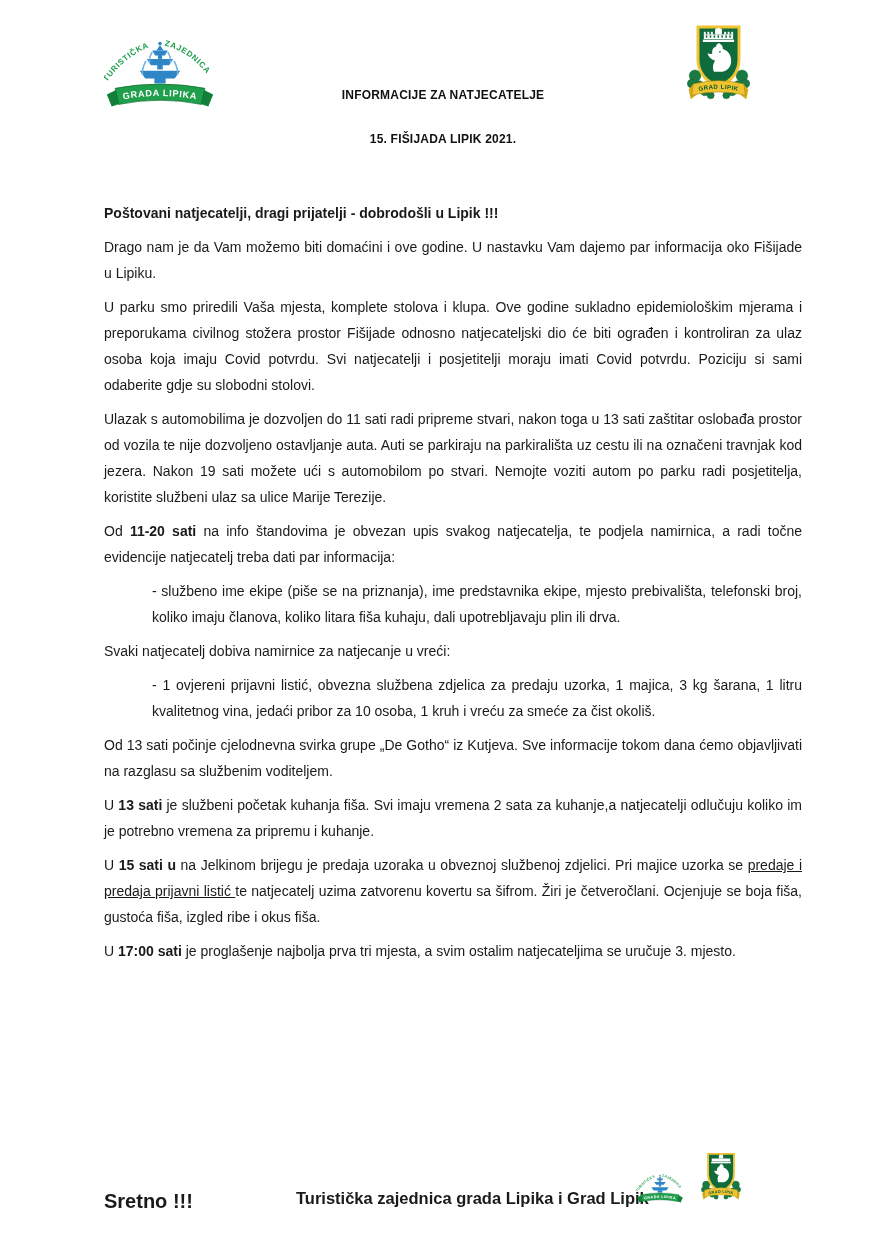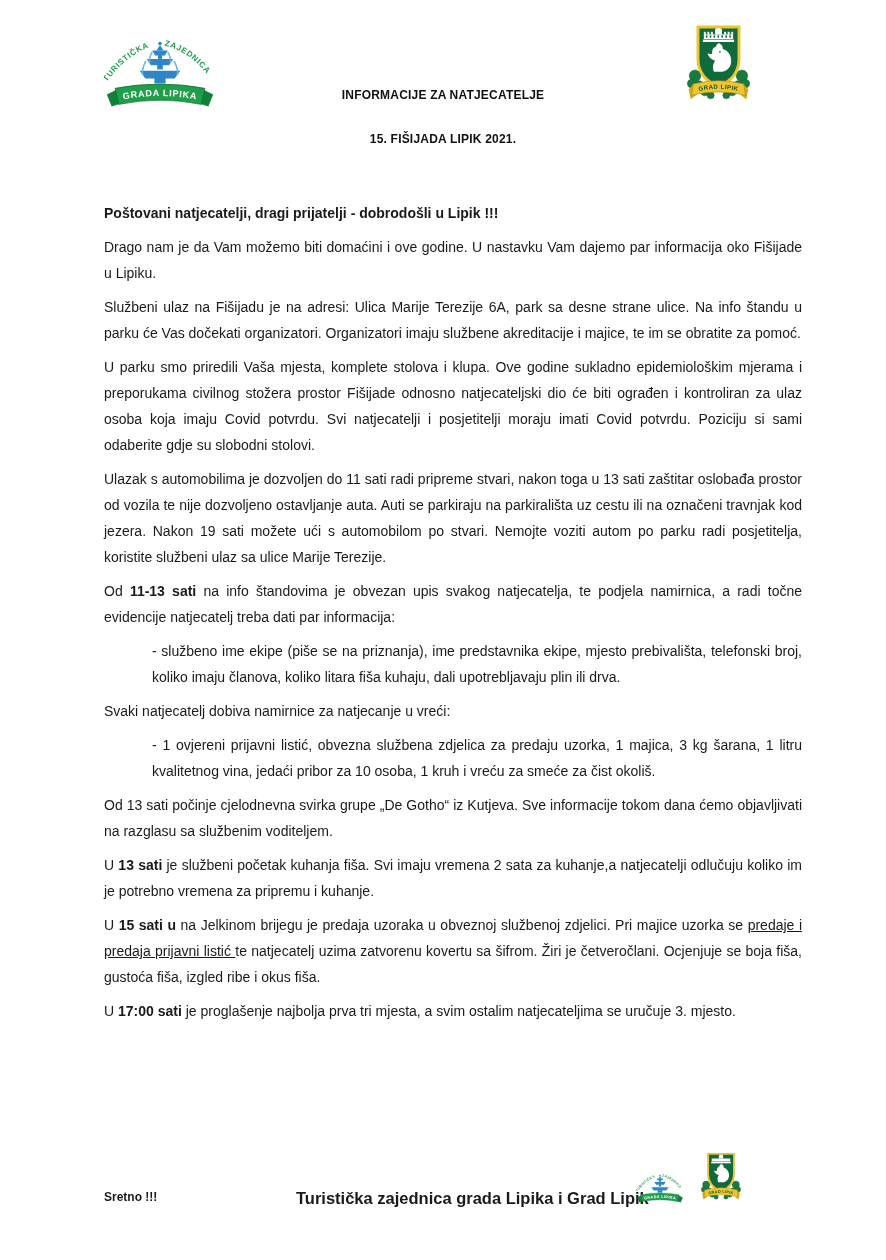--- a/index.html
+++ b/index.html
@@ -22,21 +22,21 @@
   
   main { padding:0 84px 0 104px; font-size:14px; line-height:26px; text-align:justify; }
   main p { margin:0 0 8px 0; }
   .bold { font-weight:bold; }
   .underline { text-decoration:underline; }
   .indent { padding-left:48px; }
   .first-indent { text-indent:48px; }
 
   
   .footer { position:absolute; left:0; top:1150px; width:886px; height:80px; }
-  .sretno     { position:absolute; left:104px; top:40px; font-weight:bold; font-size:12px; }
+  .sretno     { position:absolute; left:104px; top:40px; font-weight:bold; font-size:20px; }
   .organizers { position:absolute; left:296px; top:39px; font-weight:bold; font-size:16.5px; }
   .logo-tourist-sm { position:absolute; left:636px; top:24px; width:48px; height:30px; }
   .logo-city-sm    { position:absolute; left:701px; top:2px;  width:40px; height:53px; }
 
   svg { display:block; width:100%; height:100%; }
   svg text { font-family:"Liberation Sans", sans-serif; }
 </style>
 </head>
 <body>
 
@@ -137,27 +137,26 @@
         </g>
       </svg>
     </div>
   </div>
 
   <main>
     <p class="bold">Poštovani natjecatelji,  dragi prijatelji - dobrodošli u Lipik !!!</p>
 
     <p>Drago nam je da Vam možemo biti domaćini i ove godine.  U nastavku Vam dajemo par informacija oko Fišijade u Lipiku.</p>
 
-    <p>Službeni ulaz na Fišijadu je na adresi: Ulica Marije Terezije 6A, park sa desne strane ulice. Na info štandu u parku će Vas dočekati organizatori. Organizatori imaju službene akreditacije i majice, te im se obratite za pomoć.</p>
 
     <p>U parku smo priredili Vaša mjesta, komplete stolova i klupa. Ove godine sukladno epidemiološkim mjerama i preporukama civilnog stožera prostor Fišijade odnosno natjecateljski dio će biti ograđen i kontroliran za ulaz osoba koja imaju Covid potvrdu. Svi natjecatelji i posjetitelji moraju imati Covid potvrdu. Poziciju si sami odaberite gdje su slobodni stolovi.</p>
 
     <p>Ulazak s automobilima je dozvoljen do 11 sati radi pripreme stvari, nakon toga u 13 sati zaštitar oslobađa prostor od vozila te nije dozvoljeno ostavljanje auta. Auti se parkiraju na parkirališta uz cestu ili na označeni travnjak kod jezera. Nakon 19 sati možete ući s automobilom po stvari. Nemojte voziti autom po parku radi posjetitelja, koristite službeni ulaz sa ulice Marije Terezije.</p>
 
-    <p><span>Od </span><span class="bold">11-13 sati</span><span> na info štandovima je obvezan upis svakog natjecatelja, te podjela namirnica, a radi točne evidencije natjecatelj treba dati par informacija:</span></p>
+    <p><span>Od </span><span class="bold">11-20 sati</span><span> na info štandovima je obvezan upis svakog natjecatelja, te podjela namirnica, a radi točne evidencije natjecatelj treba dati par informacija:</span></p>
 
     <p class="indent">- službeno ime ekipe (piše se na priznanja), ime predstavnika ekipe, mjesto prebivališta, telefonski broj, koliko imaju članova, koliko litara fiša kuhaju, dali upotrebljavaju plin ili drva.</p>
 
     <p>Svaki natjecatelj dobiva namirnice za natjecanje u vreći:</p>
 
     <p class="indent">- 1 ovjereni prijavni listić, obvezna službena zdjelica za predaju uzorka, 1 majica, 3 kg šarana, 1 litru kvalitetnog vina, jedaći pribor za 10 osoba, 1 kruh i  vreću za smeće za čist okoliš.</p>
 
 
     <p>Od 13 sati počinje cjelodnevna svirka grupe „De Gotho“ iz Kutjeva.  Sve informacije tokom dana ćemo objavljivati na razglasu sa službenim voditeljem.</p>
 

